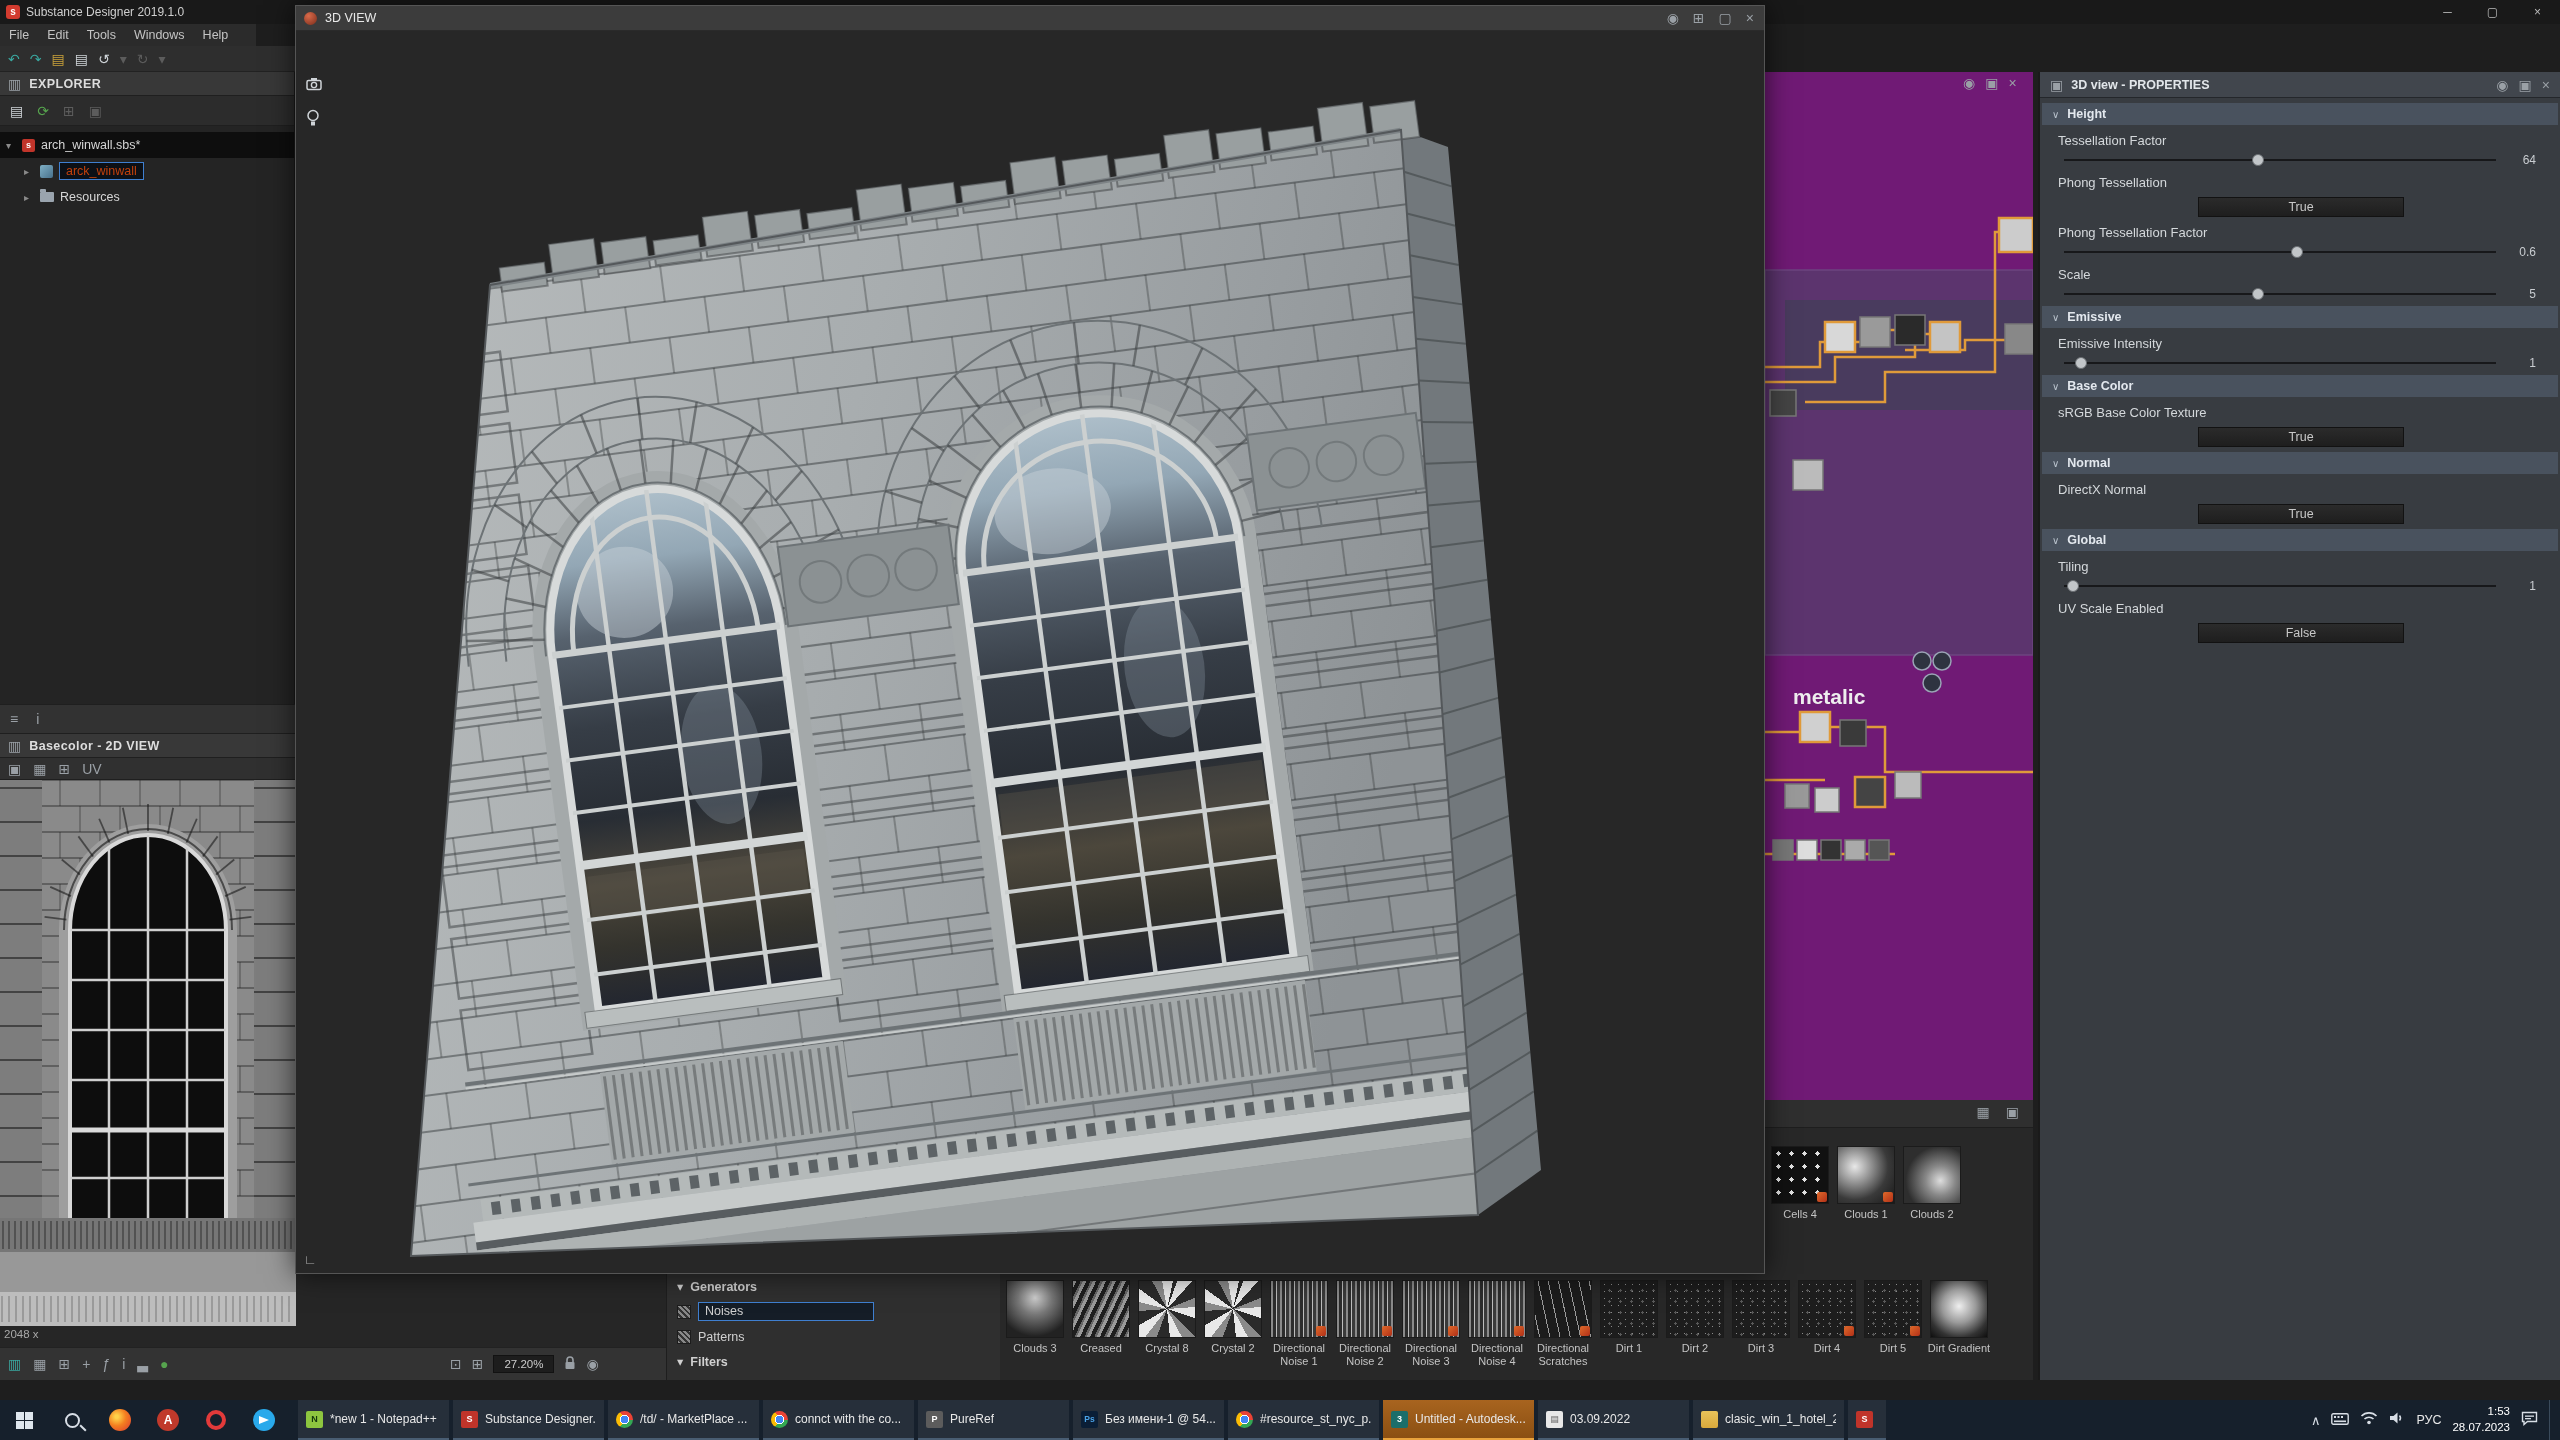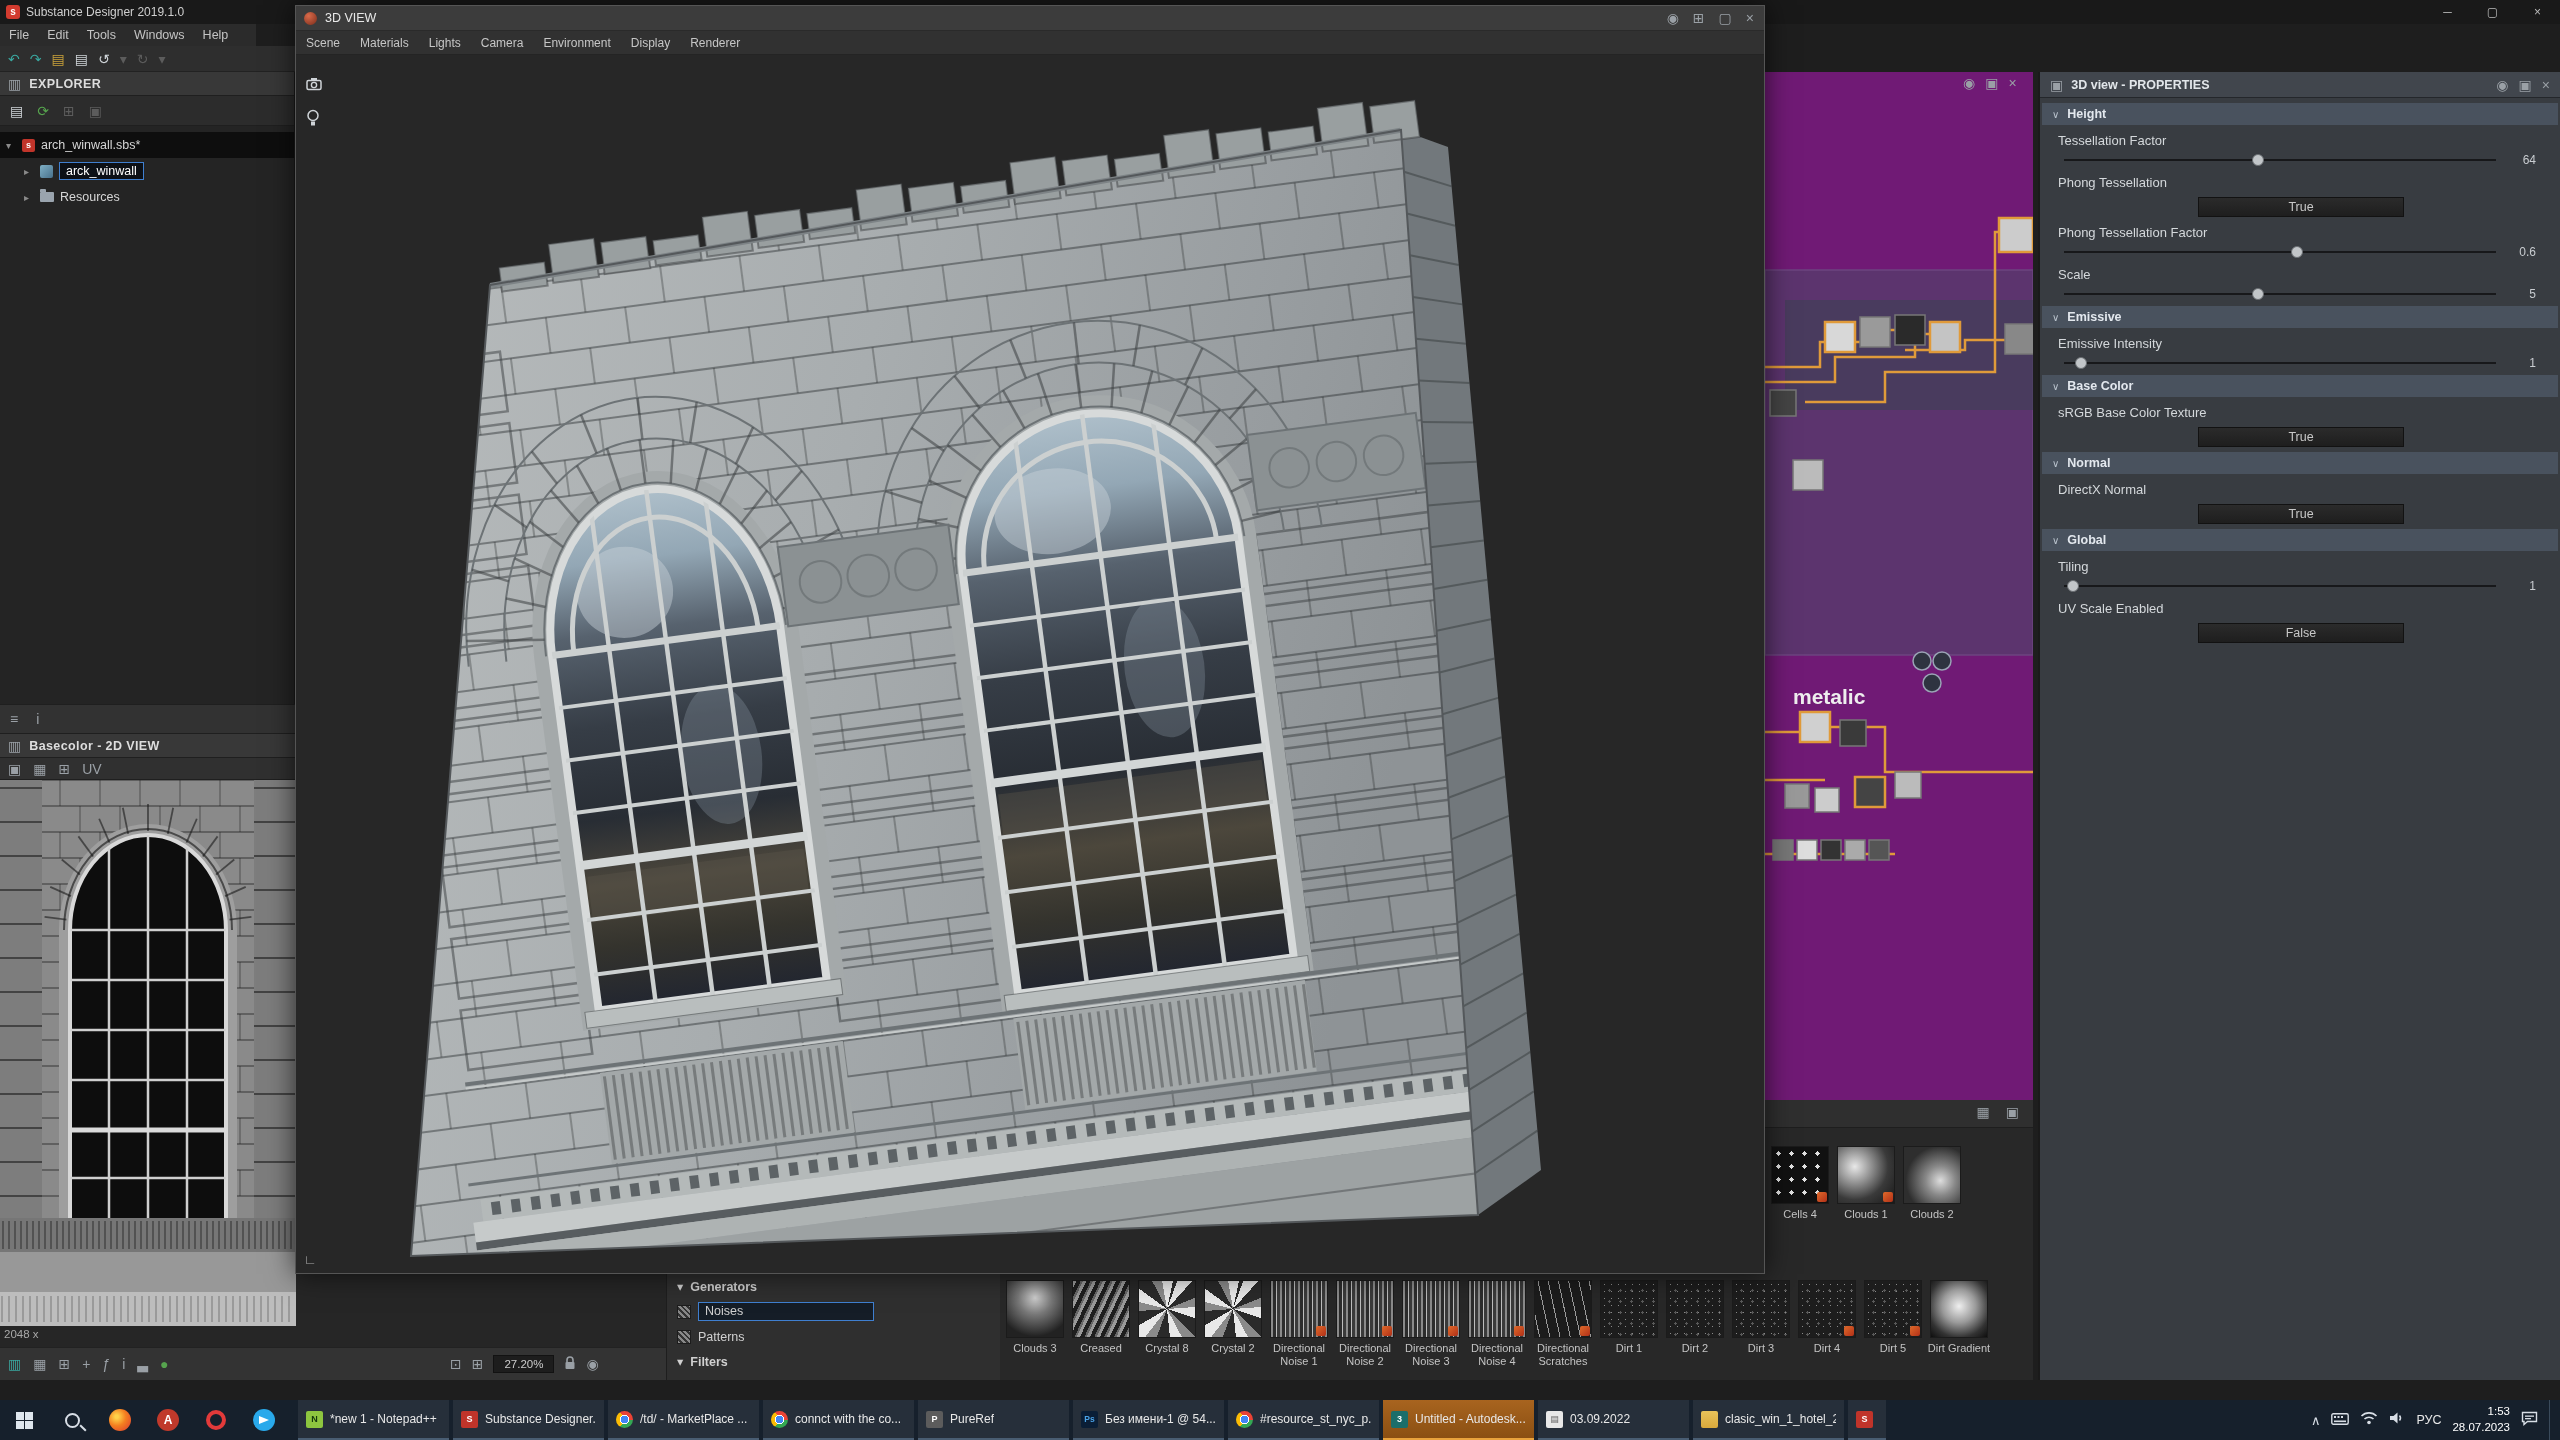--- a/index.html
+++ b/index.html
@@ -34,21 +34,21 @@
   .tree-row { height:26px; display:flex; align-items:center; gap:6px; font-size:12.5px; color:#d6d6d6; padding-left:6px; }
   .tree-row.dark { background:#0e0e0e; }
   .tree-row .chev { width:10px; font-size:10px; color:#8a8a8a; }
   .tree-row.child { padding-left:24px; }
   .sbs-ico { width:13px; height:13px; background:#c0342a; border-radius:2px; color:#fff; font-size:9px;
     font-weight:bold; text-align:center; line-height:13px; }
   .graph-ico { width:13px; height:13px; background:linear-gradient(135deg,#7fb0c6,#48708a); border-radius:2px; }
   .folder-ico { width:14px; height:10px; background:#9aa4ae; border-radius:1px; position:relative; }
   .folder-ico::before { content:""; position:absolute; left:0; top:-3px; width:6px; height:3px; background:#9aa4ae;
     border-radius:1px 1px 0 0; }
-  .sel-box { border:1px solid #3f7fd0; background:#0c1016; color:#ffffff; padding:1px 6px; }
+  .sel-box { border:1px solid #3f7fd0; background:#0c1016; color:#c2410c; padding:1px 6px; }
 
   
   .left-strip { left:0; top:704px; width:296px; height:30px; background:#323232; border-top:1px solid #1f1f1f;
     border-bottom:1px solid #1f1f1f; display:flex; align-items:center; gap:18px; padding-left:10px; }
   .view2d { left:0; top:734px; width:666px; height:646px; background:#262626; }
   .v2d-tools { height:22px; background:#303030; border-bottom:1px solid #1f1f1f; display:flex; align-items:center;
     gap:12px; padding-left:8px; font-size:11px; }
   .v2d-canvas { position:absolute; left:0; top:46px; width:666px; height:567px; background:#262626; }
   .v2d-res { position:absolute; left:4px; top:594px; font-size:11.5px; color:#a8a8a8; }
   .v2d-bottom { position:absolute; left:0; top:613px; width:666px; height:33px; background:#333333;
@@ -851,29 +851,20 @@
     <div class="w3d-title">
       <span class="w3d-ball"></span>
       <span class="wtitle">3D VIEW</span>
       <div class="icons">
         <span class="icon">◉</span>
         <span class="icon">⊞</span>
         <span class="icon">▢</span>
         <span class="icon">×</span>
       </div>
     </div>
-    <div class="w3d-menu" id="menu3d">
-        <span>Scene</span>
-        <span>Materials</span>
-        <span>Lights</span>
-        <span>Camera</span>
-        <span>Environment</span>
-        <span>Display</span>
-        <span>Renderer</span>
-      </div>
     <div class="w3d-view">
       <div class="view-ovl">
         <span>
           <svg width="18" height="14" viewBox="0 0 18 14">
               <rect x="1" y="3.5" width="14" height="9" rx="1.5" fill="none" stroke="#cfd4d8" stroke-width="1.5"></rect>
               <circle cx="8" cy="8" r="2.6" fill="none" stroke="#cfd4d8" stroke-width="1.4"></circle>
               <rect x="5" y="1" width="6" height="2.5" fill="#cfd4d8"></rect>
             </svg>
         </span>
         <span>

